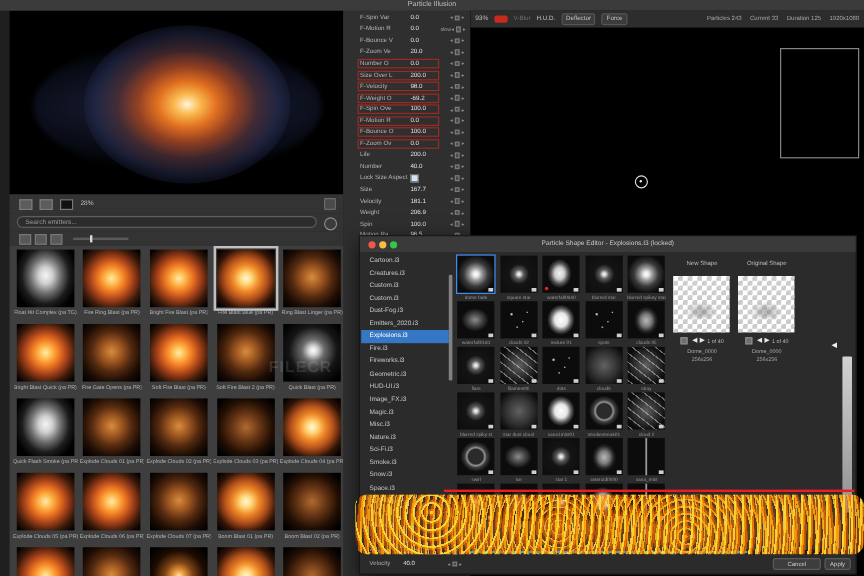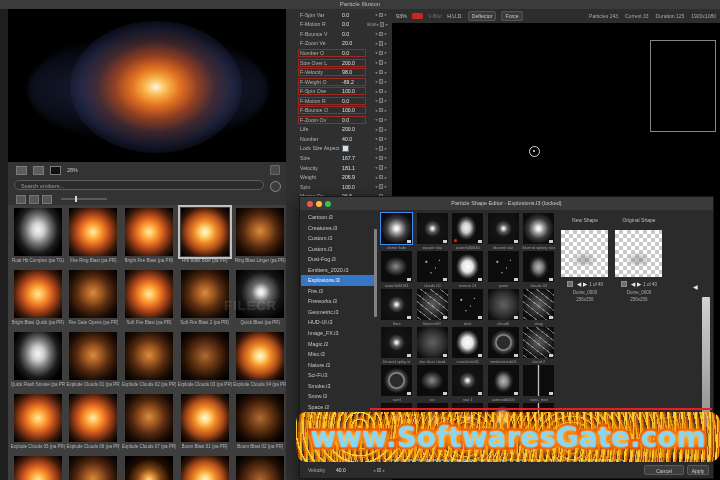--- a/index.html
+++ b/index.html
@@ -807,15 +807,14 @@
     <div class="h-scroll">
         <span class="h-fill"></span>
       </div>
     <div class="dlg-btn btn-cancel">Cancel</div>
     <div class="dlg-btn btn-apply">Apply</div>
   </div>
 
   <div class="abs red-line"></div>
   <div class="abs watermark">
     <span class="flames"></span>
-    <span class="wm-text">www.SoftwaresGate.com</span>
   </div>
 </div>
 
 </body></html>

